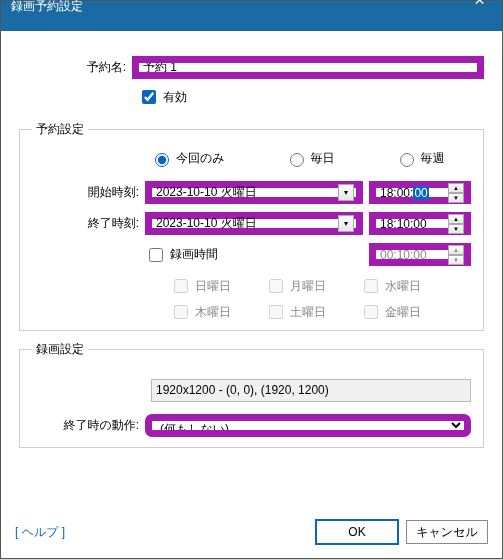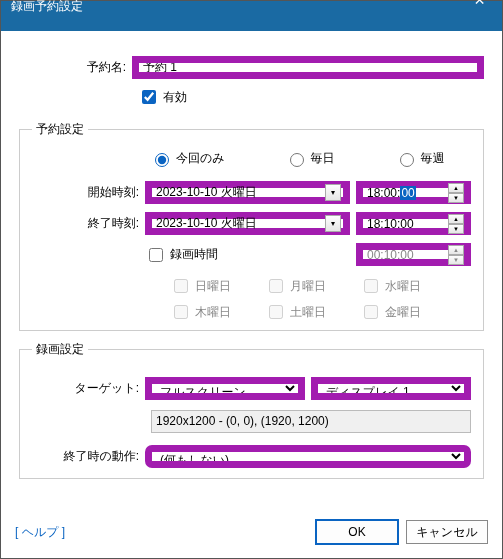--- a/index.html
+++ b/index.html
@@ -14,21 +14,21 @@
     input[type=text].yoyaku { flex: 1; }
     .chk { display: flex; align-items: center; gap: 4px; cursor: pointer; }
     .chk input { width: 14px; height: 14px; accent-color: #0a64c2; }
     fieldset { border: 1px solid #ccc; border-radius: 0; margin: 0 0 10px 0; padding: 12px 12px 8px 12px; }
     legend { padding: 0 4px; font-size: 12px; }
     .radio-row { display: flex; align-items: center; margin-left: 118px; gap: 60px; margin-bottom: 14px; }
     .radio { display: flex; align-items: center; gap: 4px; cursor: pointer; }
     .radio input { width: 14px; height: 14px; accent-color: #0a64c2; }
     .dtp { flex: 1; display: flex; align-items: center; justify-content: space-between; padding-right: 2px; }
     .dtp-btn { width: 16px; height: 17px; border: 1px solid #aaa; display: inline-flex; align-items: center; justify-content: center; font-size: 8px; background: linear-gradient(#fdfdfd,#e6e6e6); cursor: pointer; }
-    .spinner { width: 115px; display: flex; align-items: center; justify-content: space-between; padding: 0 0 0 4px; }
+    .spinner { width: 102px; display: flex; align-items: center; justify-content: space-between; padding: 0 0 0 4px; }
     .spinner.disabled { color: #888; }
     .spin-btns { display: flex; flex-direction: column; }
     .spin-btns span { width: 16px; height: 10px; border: 1px solid #aaa; display: flex; align-items: center; justify-content: center; font-size: 6px; background: linear-gradient(#fdfdfd,#e6e6e6); cursor: pointer; line-height: 1; }
     .sel { background: #0a64c2; color: #fff; padding: 0 1px; }
     .weekday-grid { display: grid; grid-template-columns: repeat(3, 95px); row-gap: 6px; margin-left: 138px; margin-top: 10px; }
     .weekday-grid .chk { color: #888; }
     .weekday-grid input[type=checkbox] { accent-color: #888; }
     .target-row select { flex: 1; }
     .display-sel { width: 110px; margin-left: 6px; }
     .res-box { height: 23px; border: 1px solid #bbb; background: #f0f0f0; padding: 3px 4px; margin-left: 119px; flex: 1; margin-top: 2px; font-size: 12px; }
@@ -150,25 +150,20 @@
         <label class="chk">
             <input type="checkbox" disabled="" style="">
             <span>金曜日</span>
           </label>
       </div>
     </fieldset>
 
     <fieldset>
       <legend>録画設定</legend>
 
-      <div class="row target-row">
-        <div class="lbl">ターゲット:</div>
-        <select><option>フルスクリーン</option></select>
-        <select class="display-sel"><option>ディスプレイ 1</option></select>
-      </div>
       <div class="row" style="margin-bottom:12px;">
         <div class="res-box">1920x1200 - (0, 0), (1920, 1200)</div>
       </div>
       <div class="row" style="margin-bottom:2px;">
         <div class="lbl">終了時の動作:</div>
         <select style="flex:1;border-radius:7px;"><option>(何もしない)</option></select>
       </div>
     </fieldset>
   </div>
 

